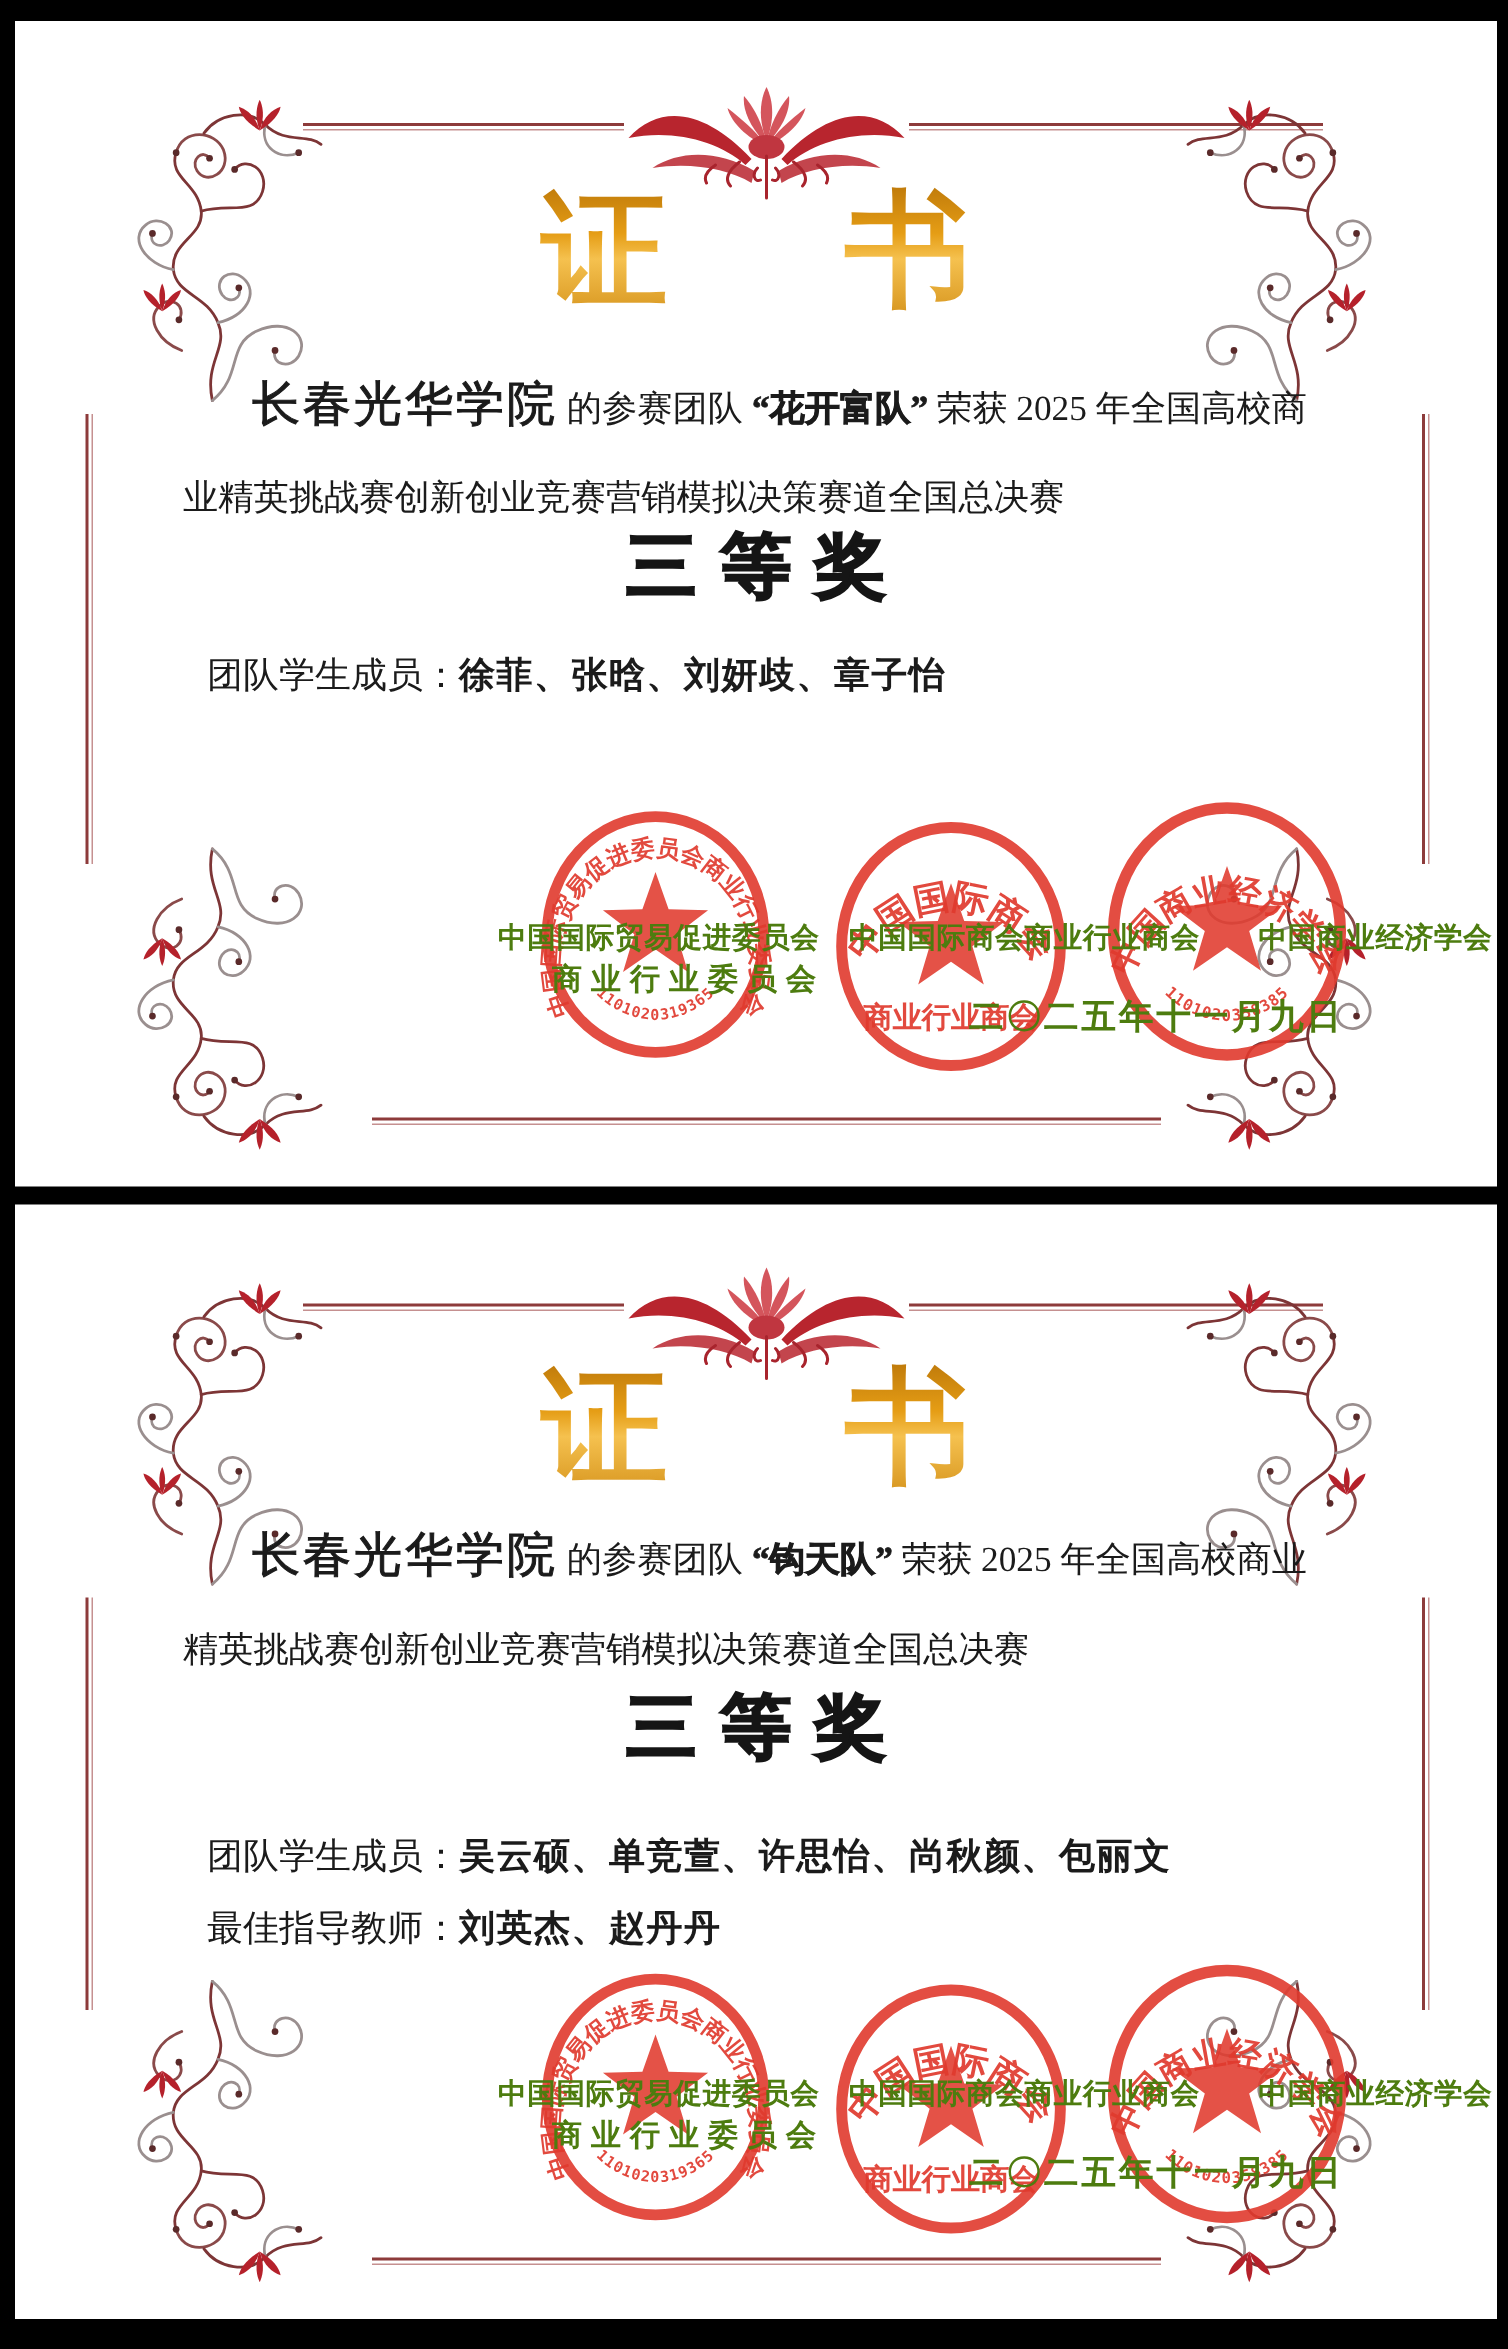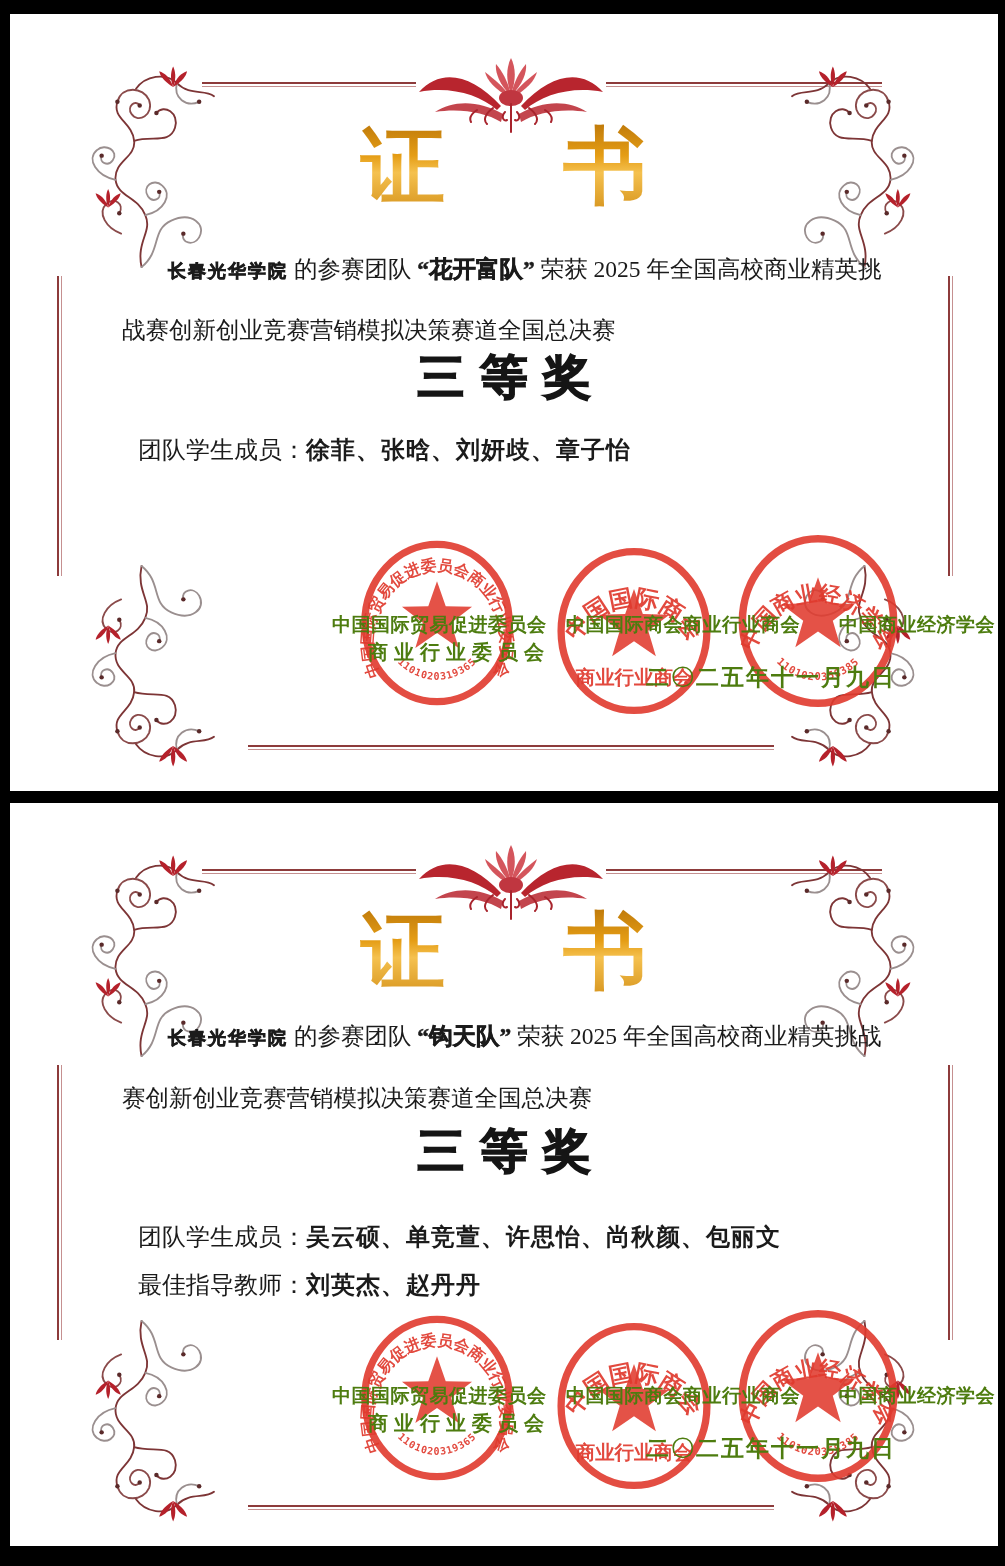--- a/index.html
+++ b/index.html
@@ -36,21 +36,21 @@
     font-weight:bold;font-size:84px;letter-spacing:118px;
     transform:translateX(59px);
     background:linear-gradient(180deg,#b06c06 0%,#e59d15 40%,#f5c14f 55%,#cc860e 100%);
     -webkit-background-clip:text;background-clip:text;color:transparent;
     z-index:3;
   }
   .body-text{
     position:absolute;left:112px;width:772px;margin:0;
     font-size:23.5px;color:#1b1b1b;text-indent:46px;z-index:3;
   }
-  .school{font-weight:bold;font-size:18px;letter-spacing:2px;-webkit-text-stroke:0.7px #1b1b1b;}
+  .school{font-weight:normal;font-size:32px;letter-spacing:2px;-webkit-text-stroke:0.7px #1b1b1b;}
   .team{font-weight:bold;-webkit-text-stroke:0.5px #1b1b1b;}
   .award{
     position:absolute;width:100%;text-align:center;margin:0;
     font-size:47px;font-weight:bold;letter-spacing:16px;color:#151515;
     -webkit-text-stroke:1.6px #151515;transform:translateX(8px);z-index:3;
   }
   .roster{
     position:absolute;left:112px;margin:16px;font-size:24px;color:#1b1b1b;z-index:3;white-space:nowrap;
   }
   .roster .names{font-weight:bold;letter-spacing:1px;}

